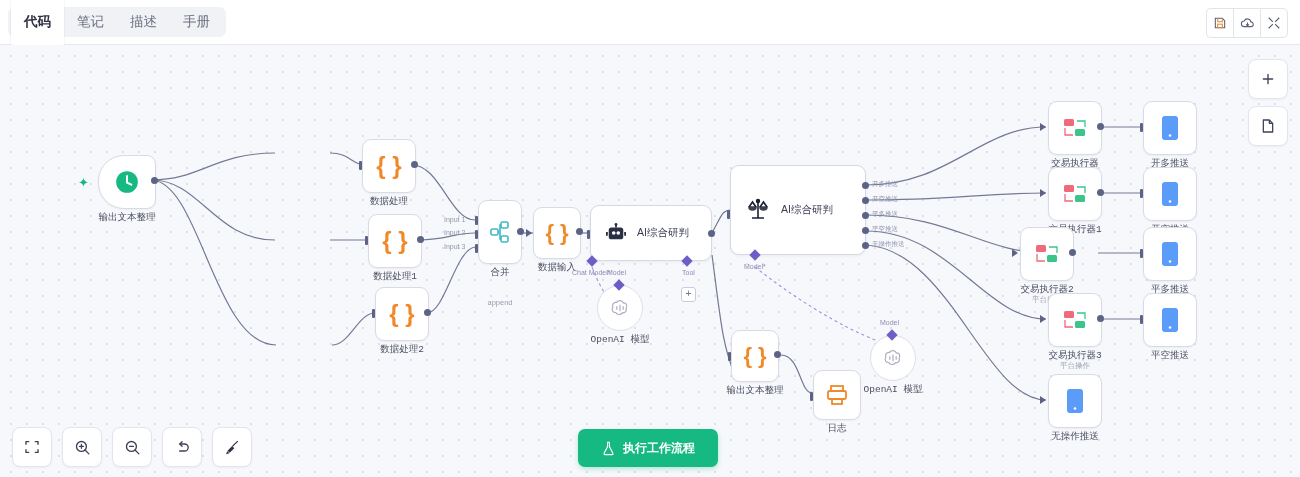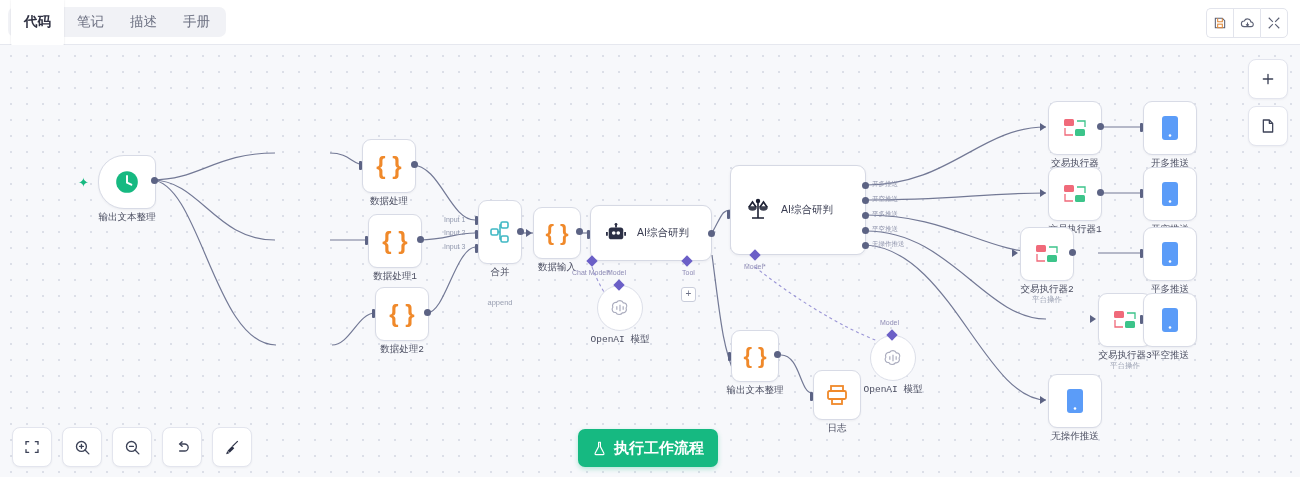--- a/index.html
+++ b/index.html
@@ -104,21 +104,21 @@
   .bl-toolbar{position:absolute;left:12px;bottom:10px;display:flex;gap:10px;}
   .bl-btn{
     width:38px;height:38px;border-radius:8px;background:#fff;border:1px solid #e3e5ee;
     display:flex;align-items:center;justify-content:center;cursor:pointer;
     box-shadow:0 1px 2px rgba(30,35,60,.05);
   }
   
   .run-btn{
     position:absolute;left:578px;bottom:10px;width:140px;height:38px;border-radius:7px;
     background:#16b981;color:#fff;display:flex;align-items:center;justify-content:center;
-    gap:7px;font-size:15px;font-weight:600;cursor:pointer;
+    gap:7px;font-size:12px;font-weight:600;cursor:pointer;
     box-shadow:0 2px 5px rgba(22,185,129,.3);
   }
   
   .side-btns{position:absolute;right:12px;top:14px;display:flex;flex-direction:column;gap:7px;}
   .side-btn{
     width:38px;height:38px;border-radius:8px;background:#fff;border:1px solid #e3e5ee;
     display:flex;align-items:center;justify-content:center;cursor:pointer;
     box-shadow:0 1px 2px rgba(30,35,60,.05);
   }
 </style>
@@ -402,21 +402,21 @@
           <rect x="13" y="12" width="10" height="7" rx="1.5" fill="#3cc48a"></rect>
           <path d="M3 11v7h8" stroke="#f06a7a" stroke-width="1.3" fill="none"></path>
           <path d="M23 10V4h-8" stroke="#3cc48a" stroke-width="1.3" fill="none"></path>
         </svg>
       </div>
       <div class="dot" style="left:49px;top:22px;"></div>
       <div class="nlabel">交易执行器2</div>
       <div class="nsub">平台操作</div>
     </div>
 
-    <div class="node" style="left:1098px;top:248px;">
+    <div class="node" style="left:1048px;top:248px;">
       <div class="arrow-in" style="left:-8px;top:22px;"></div>
       <div class="nbox">
         <svg width="26" height="22" viewBox="0 0 26 22">
           <rect x="2" y="2" width="10" height="7" rx="1.5" fill="#f06a7a"></rect>
           <rect x="13" y="12" width="10" height="7" rx="1.5" fill="#3cc48a"></rect>
           <path d="M3 11v7h8" stroke="#f06a7a" stroke-width="1.3" fill="none"></path>
           <path d="M23 10V4h-8" stroke="#3cc48a" stroke-width="1.3" fill="none"></path>
         </svg>
       </div>
       <div class="dot" style="left:49px;top:22px;"></div>

